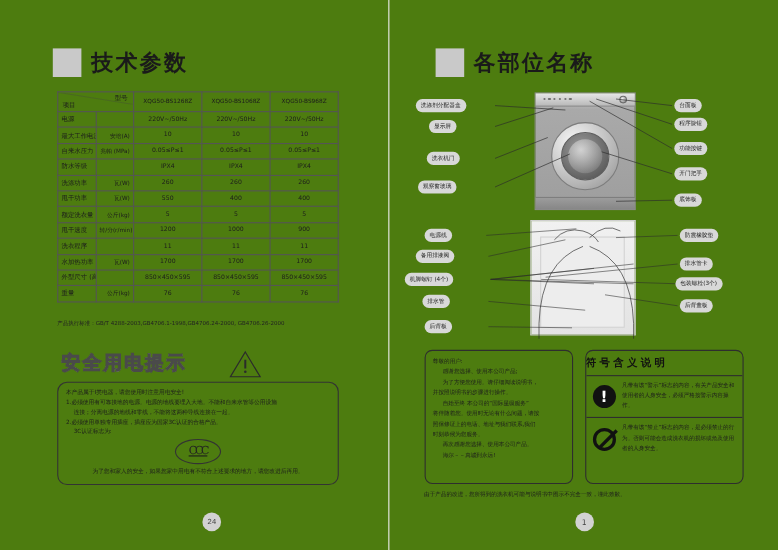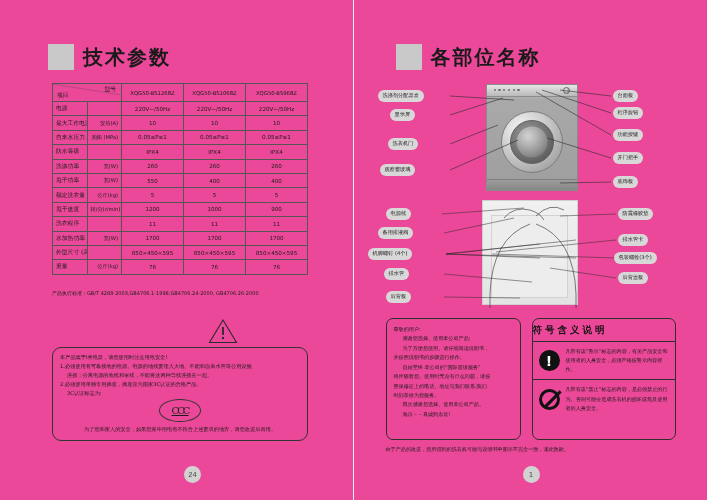--- a/index.html
+++ b/index.html
@@ -6,21 +6,21 @@
   html, body {
     margin: 0; padding: 0;
     width: 707px; height: 500px;
     background: #ffffff;
     font-family: "DejaVu Sans", "Liberation Sans", sans-serif;
     overflow: hidden;
   }
   #page {
     position: relative;
     width: 707px; height: 500px;
-    background: #ec4899;
+    background: #4d7c0f;
     display: flex;
   }
   .spread-half {
     position: relative;
     width: 353.5px; height: 500px;
   }
   .spread-half.left { border-right: 1px solid #f0f0f0; }
 
   
   .sec-head {
@@ -379,20 +379,21 @@
             <td class="unit">公斤(kg)</td>
             <td class="val">76</td>
             <td class="val">76</td>
             <td class="val">76</td>
           </tr>
         </tbody>
     </table>
 
     <div class="std-line" style="left:52px; top:290px;">产品执行标准：GB/T 4288-2003,GB4706.1-1998,GB4706.24-2000, GB4706.26-2000</div>
 
+    <div class="safety-title" style="left:56px; top:318px;">安全用电提示</div>
 
     <svg class="warn-tri" style="left:208px; top:318px;" width="30" height="26" viewBox="0 0 30 26">
       <path d="M15 2 L28.5 24.5 L1.5 24.5 Z" fill="none" stroke="#2b2b2b" stroke-width="1.1"></path>
       <rect x="14.1" y="9" width="1.8" height="8" fill="#2b2b2b"></rect>
       <circle cx="15" cy="20" r="1.2" fill="#2b2b2b"></circle>
     </svg>
 
     <div class="safety-box" style="left:52px; top:347px; width:256px;">
       <div>本产品属于I类电器，请您使用时注意用电安全!</div>
       <div class="indent1">1.必须使用有可靠接地的电源。电源的地线要埋入大地。不能和自来水管等公用设施</div>

